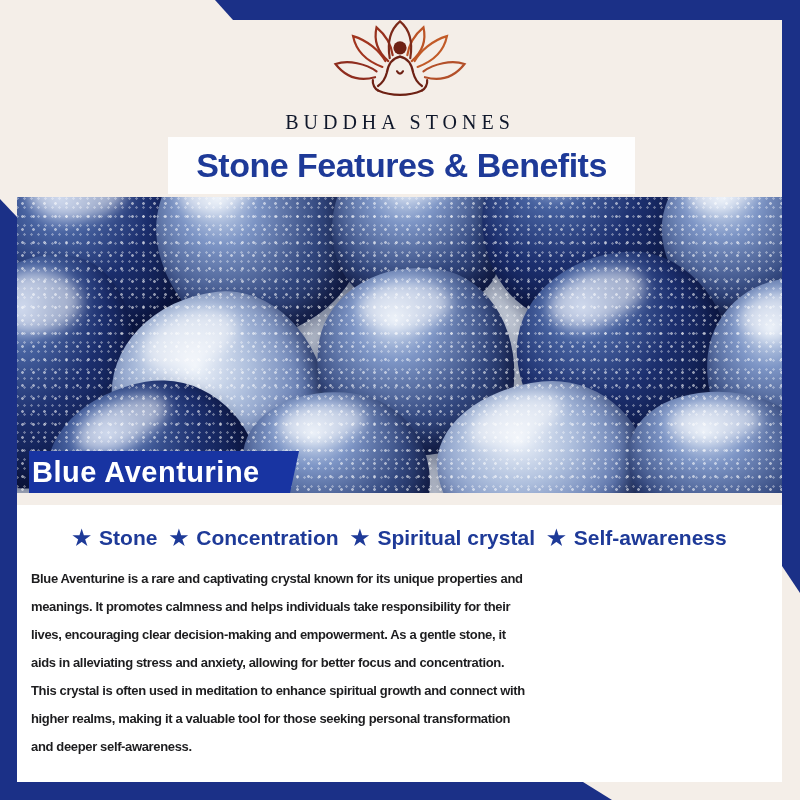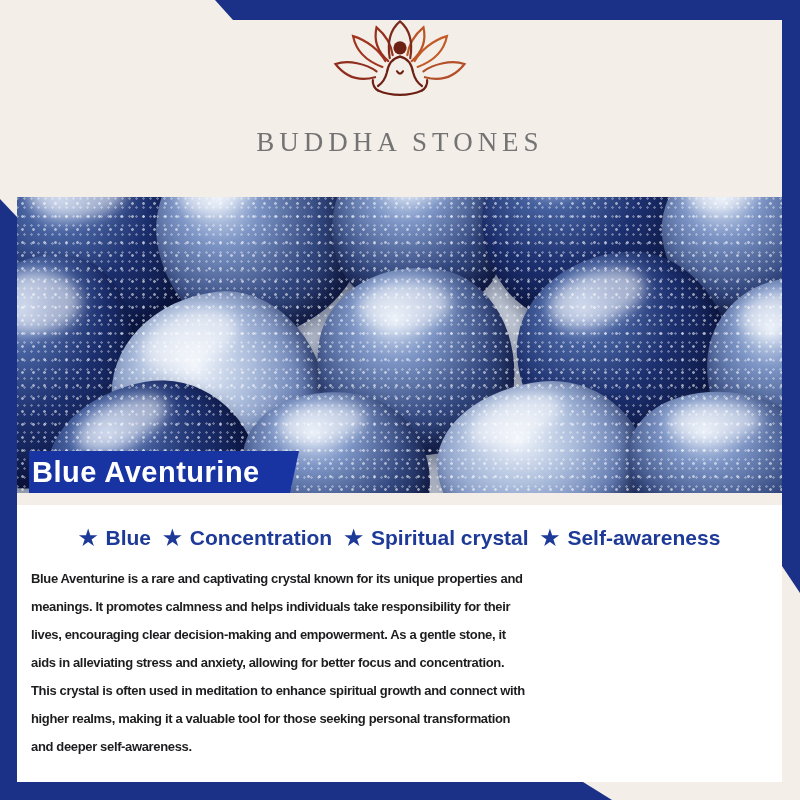--- a/index.html
+++ b/index.html
@@ -16,22 +16,22 @@
   .right-border{position:absolute;top:0;left:782px;width:18px;height:593px;background:var(--navy,#1b3087);
     clip-path:polygon(0 0,18px 0,18px 593px,0 566px);}
   .left-border{position:absolute;top:199px;left:0;width:17px;height:601px;background:var(--navy,#1b3087);
     clip-path:polygon(0 0,17px 18px,17px 601px,0 601px);}
   .bottom-band{position:absolute;top:782px;left:0;width:612px;height:18px;background:var(--navy,#1b3087);
     clip-path:polygon(0 0,583px 0,612px 18px,0 18px);}
 
   
   .brand{position:absolute;top:20px;left:0;width:800px;text-align:center;}
   .lotus{width:152px;height:88px;display:block;margin:0 auto;}
-  .brand-name{font-family:"Liberation Serif", serif;font-size:27px;letter-spacing:5px;
-    color:#737373;margin-top:19px;}
+  .brand-name{font-family:"Liberation Serif", serif;font-size:20px;letter-spacing:5px;
+    color:#0f172a;margin-top:3px;}
 
   
   .title-box{position:absolute;left:168px;top:137px;width:467px;height:57px;background:#fefefe;
     display:flex;align-items:center;justify-content:center;}
   .title{font-size:34px;font-weight:bold;color:var(--title-blue,#1e3a98);letter-spacing:-0.5px;}
 
   
   .photo{position:absolute;left:17px;top:197px;width:765px;height:296px;overflow:hidden;
     background:linear-gradient(160deg,#b7c0d0,#d2d7e0);}
   .stone{position:absolute;border-radius:54% 46% 58% 42% / 48% 60% 40% 52%;
@@ -89,20 +89,23 @@
           <path d="M96 70 C98 74 102 74 104 70"></path>
           <path d="M70 96 C66 94 62 88 63 82"></path>
           <path d="M130 96 C134 94 138 88 137 82"></path>
           <path d="M70 96 C88 104 112 104 130 96"></path>
         </g>
       </g>
     </svg>
     <div class="brand-name">BUDDHA STONES</div>
   </div>
 
+  <div class="title-box">
+    <div class="title">Stone Features &amp; Benefits</div>
+  </div>
 
   <div class="photo" id="photo">
       <div class="stone stone-dark" style="left: -35px; top: -45px; width: 210px; height: 200px; transform: rotate(12deg);"></div>
       <div class="stone stone-mid" style="left: 140px; top: -70px; width: 200px; height: 210px; transform: rotate(-14deg);"></div>
       <div class="stone stone-mid" style="left: 315px; top: -55px; width: 175px; height: 170px; transform: rotate(18deg);"></div>
       <div class="stone stone-dark" style="left: 465px; top: -75px; width: 210px; height: 200px; transform: rotate(4deg);"></div>
       <div class="stone stone-mid" style="left: 645px; top: -55px; width: 185px; height: 175px; transform: rotate(-8deg);"></div>
       <div class="stone stone-dark" style="left: -70px; top: 55px; width: 190px; height: 240px; transform: rotate(14deg);"></div>
       <div class="stone stone-light" style="left: 95px; top: 95px; width: 215px; height: 205px; transform: rotate(-6deg);"></div>
       <div class="stone stone-mid" style="left: 300px; top: 70px; width: 200px; height: 190px; transform: rotate(10deg);"></div>
@@ -111,21 +114,21 @@
       <div class="stone stone-dark" style="left: 30px; top: 185px; width: 210px; height: 170px; transform: rotate(-10deg);"></div>
       <div class="stone stone-mid" style="left: 225px; top: 195px; width: 190px; height: 150px; transform: rotate(8deg);"></div>
       <div class="stone stone-light" style="left: 420px; top: 185px; width: 210px; height: 160px; transform: rotate(-6deg);"></div>
       <div class="stone stone-mid" style="left: 610px; top: 195px; width: 200px; height: 150px; transform: rotate(12deg);"></div>
       <div class="speckles"></div>
     </div>
 
   <div class="label">Blue Aventurine</div>
 
   <div class="content">
-    <div class="features" id="features"><span class="feature-item"><span class="star">★</span><span>Blue</span></span><span class="feature-item"><span class="star">★</span><span>Concentration</span></span><span class="feature-item"><span class="star">★</span><span>Spiritual crystal</span></span><span class="feature-item"><span class="star">★</span><span>Self-awareness</span></span></div>
+    <div class="features" id="features"><span class="feature-item"><span class="star">★</span><span>Stone</span></span><span class="feature-item"><span class="star">★</span><span>Concentration</span></span><span class="feature-item"><span class="star">★</span><span>Spiritual crystal</span></span><span class="feature-item"><span class="star">★</span><span>Self-awareness</span></span></div>
     <p class="description">Blue Aventurine is a rare and captivating crystal known for its unique properties and
 meanings.  It promotes calmness and helps individuals take responsibility for their
 lives, encouraging clear decision-making and empowerment. As a gentle stone, it
 aids in alleviating stress and anxiety, allowing for better focus and concentration.
 This crystal is often used in meditation to enhance spiritual growth and connect with
 higher realms, making it a valuable tool for those seeking personal transformation
 and deeper self-awareness.</p>
   </div>
 
 </div>

